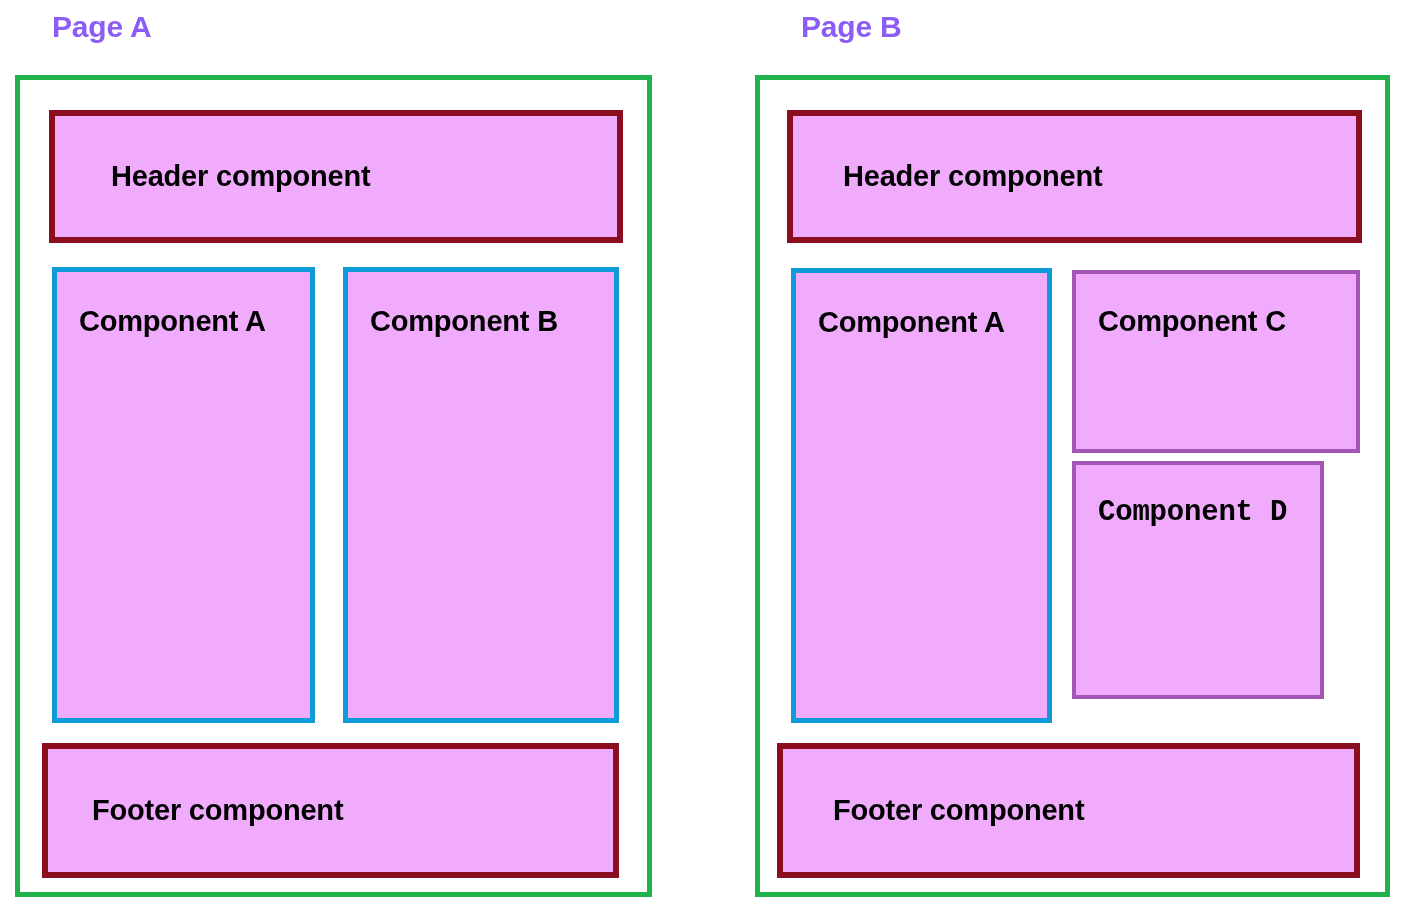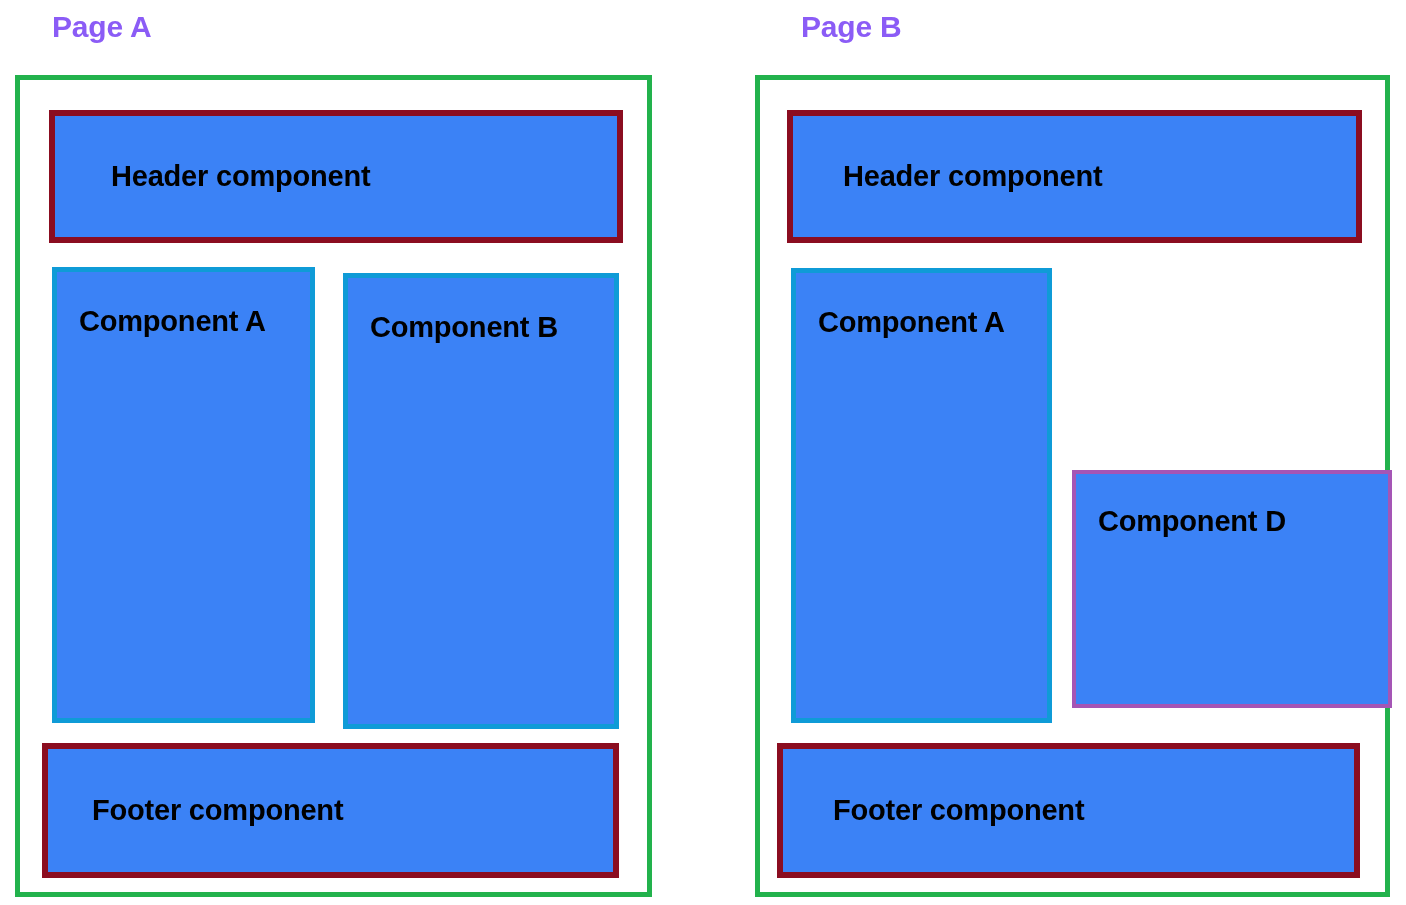--- a/index.html
+++ b/index.html
@@ -32,21 +32,21 @@
     position: absolute;
     box-sizing: border-box;
     border-style: solid;
     border-width: 5px;
     background: #ffffff;
   }
   .box {
     position: absolute;
     box-sizing: border-box;
     border-style: solid;
-    background: #3b82f6;
+    background: #f0abfc;
   }
   .box-header, .box-footer {
     border-width: 6px;
   }
   .box-blue {
     border-width: 5px;
   }
   .box-purple {
     border-width: 4px;
   }
@@ -88,21 +88,21 @@
   <div class="page-frame" style="left:15px; top:75px; width:637px; height:822px; border-color:#22B24C;">
 
     <div class="box box-header" style="left:29px; top:30px; width:574px; height:133px; border-color:#8B0D20;">
       <span class="box-label label-centered">Header component</span>
     </div>
 
     <div class="box box-blue" style="left:32px; top:187px; width:263px; height:456px; border-color:#0F9BD7;">
       <span class="box-label label-topleft-narrow">Component A</span>
     </div>
 
-    <div class="box box-blue" style="left:323px; top:187px; width:276px; height:456px; border-color:#0F9BD7;margin-top:6px;">
+    <div class="box box-blue" style="left:323px; top:187px; width:276px; height:456px; border-color:#0F9BD7;">
       <span class="box-label label-topleft-narrow">Component B</span>
     </div>
 
     <div class="box box-footer" style="left:22px; top:663px; width:577px; height:135px; border-color:#8B0D20;">
       <span class="box-label label-centered" style="left:44px;">Footer component</span>
     </div>
 
   </div>
 
   <div class="page-title" style="left:795px; top:12px;margin-left:6px;">Page B</div>
@@ -110,22 +110,25 @@
   <div class="page-frame" style="left:755px; top:75px; width:635px; height:822px; border-color:#22B24C;">
 
     <div class="box box-header" style="left:27px; top:30px; width:575px; height:133px; border-color:#8B0D20;">
       <span class="box-label label-centered" style="left:50px;">Header component</span>
     </div>
 
     <div class="box box-blue" style="left:31px; top:188px; width:261px; height:455px; border-color:#0F9BD7;">
       <span class="box-label label-topleft-narrow">Component A</span>
     </div>
 
+    <div class="box box-purple" style="left:312px; top:190px; width:288px; height:183px; border-color:#A555B5;">
+      <span class="box-label label-topleft" style="top:28px;">Component C</span>
+    </div>
 
-    <div class="box box-purple" style="left:312px; top:390px; width:320px; height:238px; border-color:#A555B5;">
+    <div class="box box-purple" style="left:312px; top:381px; width:252px; height:238px; border-color:#A555B5;font-family:Liberation Mono, monospace;">
       <span class="box-label label-topleft" style="top:28px;">Component D</span>
     </div>
 
     <div class="box box-footer" style="left:17px; top:663px; width:583px; height:135px; border-color:#8B0D20;">
       <span class="box-label label-centered" style="left:50px;">Footer component</span>
     </div>
 
   </div>
 
 </div>

